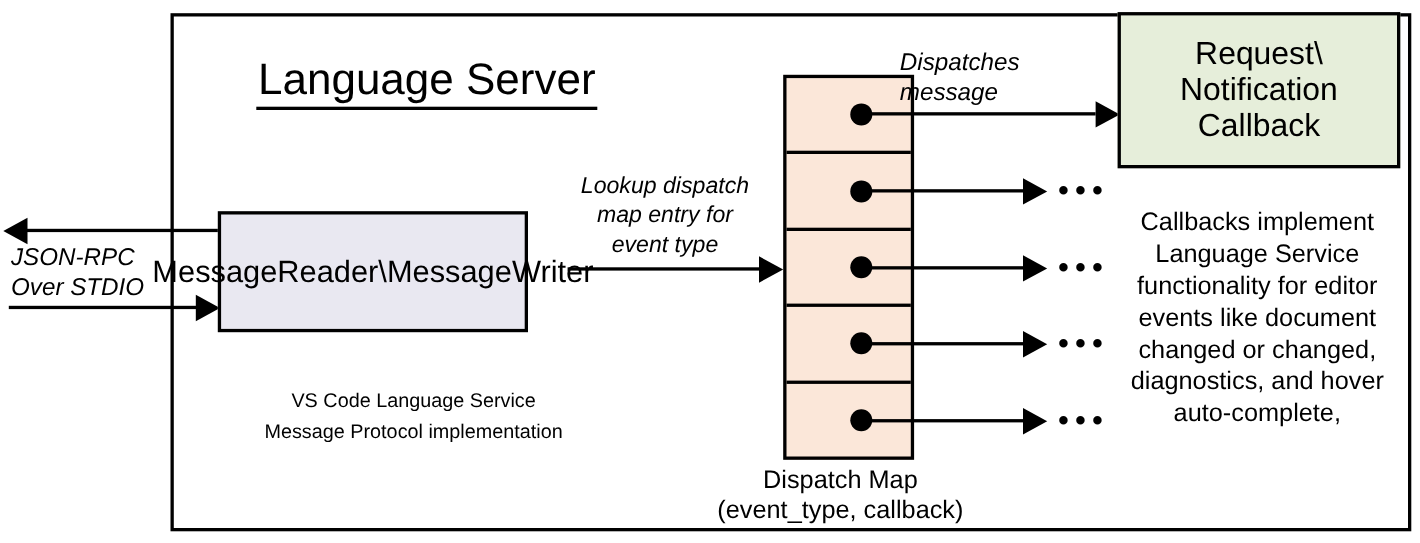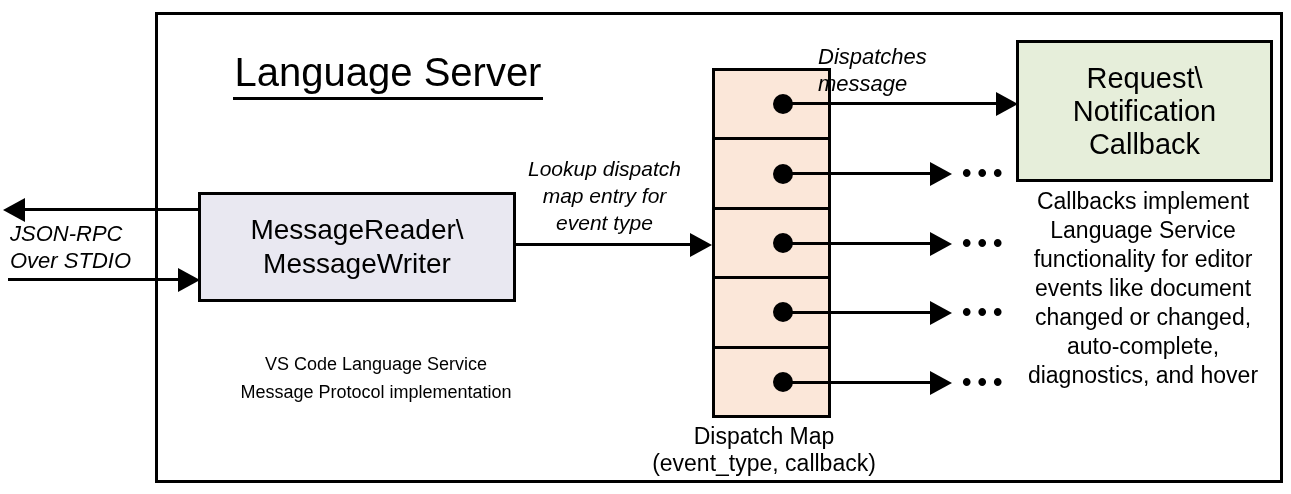--- a/index.html
+++ b/index.html
@@ -14,22 +14,22 @@
           border-left:22px solid #000; }
   .ah-l { position:absolute; width:0; height:0;
           border-top:12px solid transparent; border-bottom:12px solid transparent;
           border-right:22px solid #000; }
   .title {
     position:absolute; left:188px; top:50px; width:400px; text-align:center;
     font-size:40px;
   }
   .title span { border-bottom:3px solid #000; padding:0 2px 3px 2px; }
   .msg-box {
-    left:198px; top:192px; width:318px; height:110px; background:#e9e8f1;
-    display:flex; flex-direction:column; align-items:center; justify-content:center;
+    left:198px; top:192px; width:282px; height:110px; background:#e9e8f1;
+    display:flex; flex-direction:row; align-items:center; justify-content:center;
     font-size:28px; line-height:34px; text-align:center;
   }
   .msg-caption {
     position:absolute; left:194px; top:309px; width:364px; text-align:center;
     font-size:18px; line-height:28px;margin-top:41px;
   }
   .io-label {
     position:absolute; left:10px; top:220px; width:150px; text-align:left;
     font-style:italic; font-size:22px; line-height:27px;
   }
@@ -49,21 +49,21 @@
   }
   .dm-caption {
     position:absolute; left:634px; top:423px; width:260px; text-align:center;
     font-size:23px; line-height:27px;
   }
   .dispatch-label {
     position:absolute; left:818px; top:43px; width:150px; 
     font-style:italic; font-size:22px; line-height:27px;
   }
   .cb-box {
-    left:1016px; top:40px; width:257px; height:142px; background:#e6eeda;
+    left:1016px; top:11px; width:257px; height:142px; background:#e6eeda;
     display:flex; flex-direction:column; align-items:center; justify-content:center;
     font-size:29px; line-height:33px; text-align:center;
   }
   .cb-note {
     position:absolute; left:1014px; top:187px; width:258px; text-align:center;
     font-size:23px; line-height:29px;
   }
   .dots {
     position:absolute; width:60px; height:26px; display:flex; align-items:center;
     font-size:27px; letter-spacing:6px; line-height:1; font-weight:bold;
@@ -158,17 +158,17 @@
     <div>Notification</div>
     <div>Callback</div>
   </div>
 
   <div class="cb-note">
     <div>Callbacks implement</div>
     <div>Language Service</div>
     <div>functionality for editor</div>
     <div>events like document</div>
     <div>changed or changed,</div>
+    <div>diagnostics, and hover</div>
     <div>auto-complete,</div>
-    <div>diagnostics, and hover</div>
   </div>
 
 </div>
 
 </body></html>

